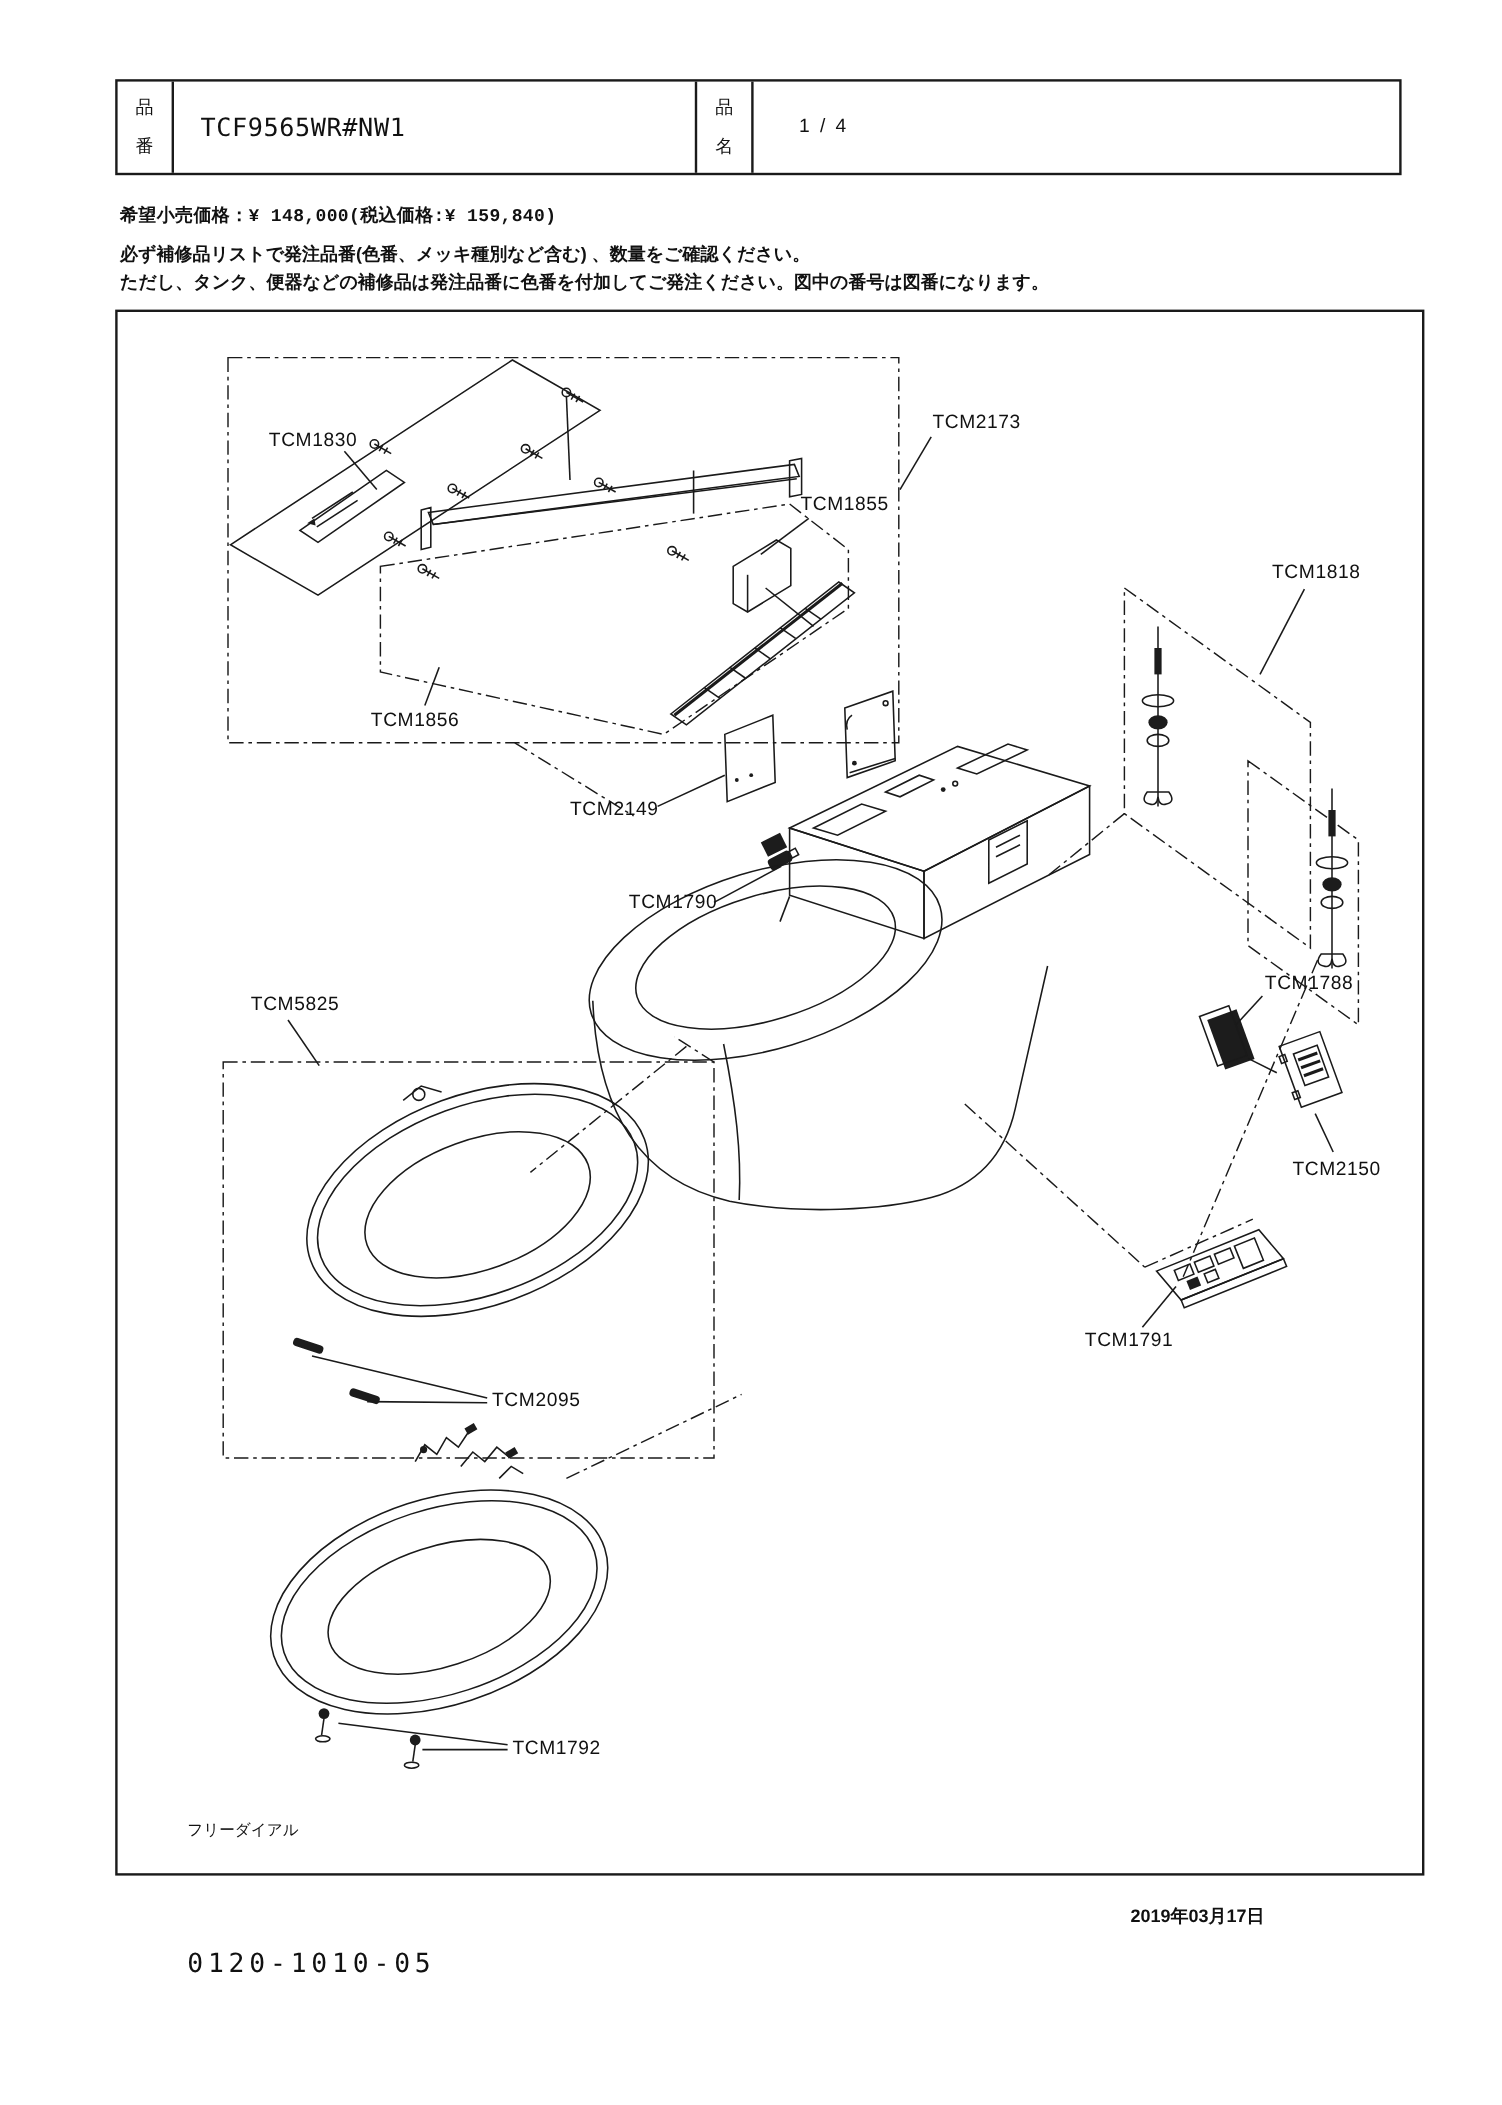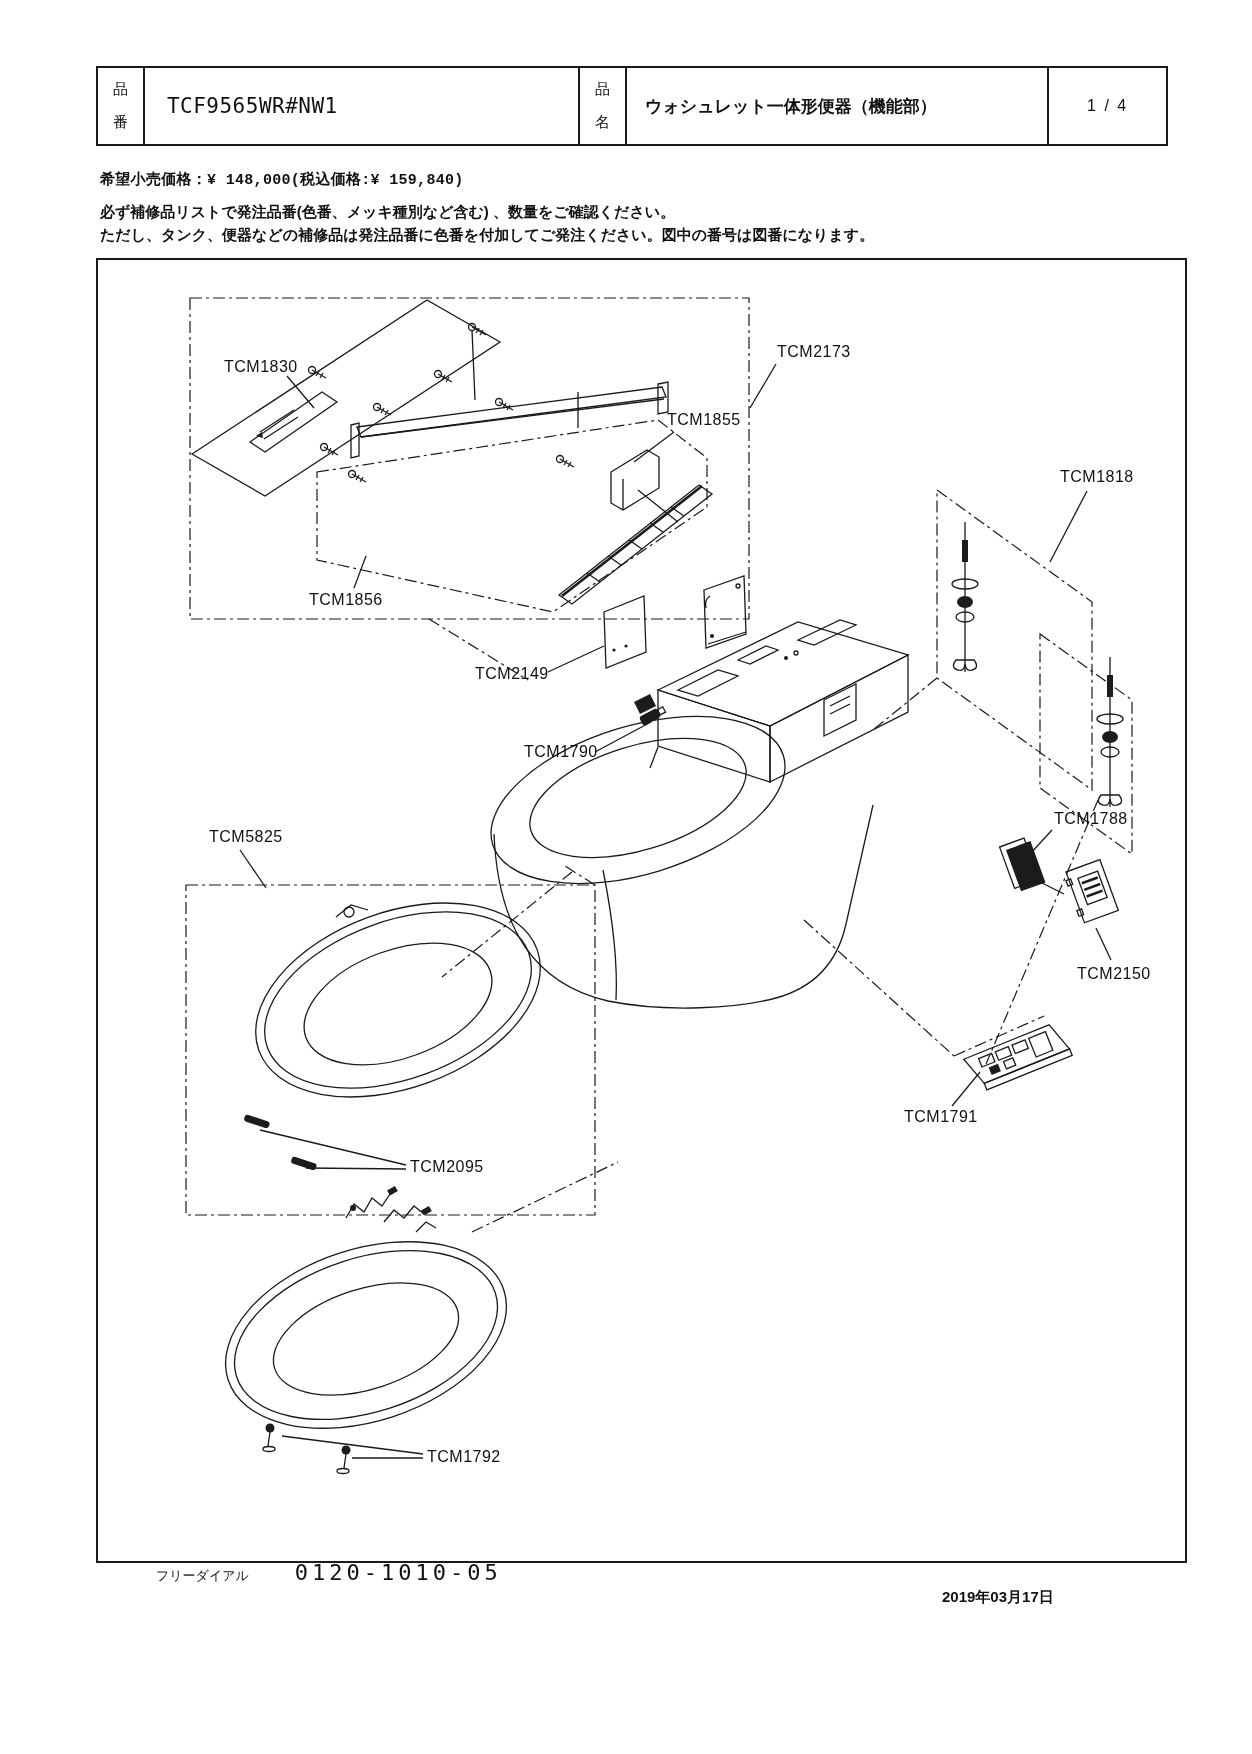--- a/index.html
+++ b/index.html
@@ -31,41 +31,40 @@
   .bigbox svg{position:absolute;left:0;top:0;}
   .ln{fill:none;stroke:#1a1a1a;stroke-width:1.3;}
   .thick{fill:none;stroke:#1a1a1a;stroke-width:2.6;}
   .dash{fill:none;stroke:#1a1a1a;stroke-width:1.2;stroke-dasharray:12 4 3 4;}
   .fillb{fill:#1c1c1c;stroke:none;}
   .lbl{font:16px "Liberation Sans","DejaVu Sans",sans-serif;fill:#111;letter-spacing:.5px;}
   
   .request{position:absolute;left:58px;top:1222px;font-size:15px;white-space:nowrap;}
   .request .small{font-size:13px;}
   .request .brand{font-size:19px;letter-spacing:2px;}
-  .freedial{position:absolute;left:58px;top:1256px;display:flex;align-items:baseline;gap:46px;}
+  .freedial{position:absolute;left:58px;top:1256px;display:flex;align-items:baseline;gap:46px;flex-direction:column;}
   .freedial .small{font-size:13px;}
   .freedial .num{font-size:22px;letter-spacing:4px;font-family:"DejaVu Sans Mono","Liberation Mono",monospace;margin-top:44px;}
   .date{position:absolute;left:942px;top:1588px;font-size:15px;font-weight:600;}
 </style>
 </head>
 <body>
 
 <div class="page">
 
   <div class="hdr">
     <div class="cell vlab">
       <span>品</span>
       <span>番</span>
     </div>
     <div class="cell pn">TCF9565WR#NW1</div>
     <div class="cell vlab">
       <span>品</span>
       <span>名</span>
     </div>
-    <div class="cell nm">ウォシュレット一体形便器（機能部）</div>
     <div class="cell pg">1 / 4</div>
   </div>
 
   <div class="price">希望小売価格：¥ 148,000(税込価格:¥ 159,840)</div>
   <div class="note1">必ず補修品リストで発注品番(色番、メッキ種別など含む) 、数量をご確認ください。</div>
   <div class="note2">ただし、タンク、便器などの補修品は発注品番に色番を付加してご発注ください。図中の番号は図番になります。</div>
 
   <div class="bigbox">
     <svg width="1087" height="1301" viewBox="0 0 1087 1301">
       <defs>

